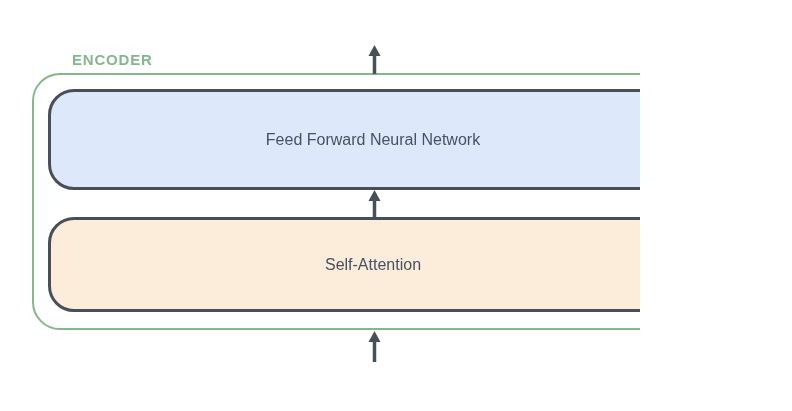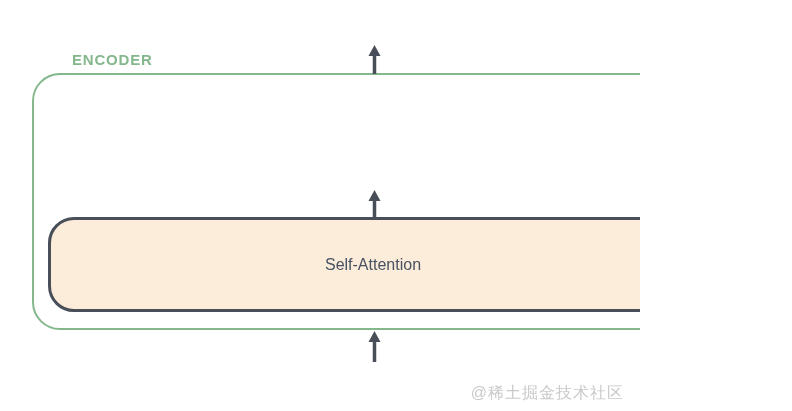--- a/index.html
+++ b/index.html
@@ -72,20 +72,23 @@
 </style>
 </head>
 <body>
 
 <div class="canvas">
 
   <div class="encoder-label">ENCODER</div>
 
   <div class="encoder-container"></div>
 
+  <div class="block block-ffn">
+    <span>Feed Forward Neural Network</span>
+  </div>
 
   <div class="block block-attention">
     <span>Self-Attention</span>
   </div>
 
   <div class="arrow arrow-top">
     <svg width="17" height="29" viewBox="0 0 17 29">
       <line x1="8.5" y1="29" x2="8.5" y2="9" stroke="#494f58" stroke-width="3.5"></line>
       <polygon points="8.5,0 2.5,11 14.5,11" fill="#494f58"></polygon>
     </svg>
@@ -105,15 +108,14 @@
     </svg>
   </div>
 
   <div class="arrow arrow-right">
     <svg width="41" height="17" viewBox="0 0 41 17">
       <line x1="0" y1="8.5" x2="32" y2="8.5" stroke="#494f58" stroke-width="3.5"></line>
       <polygon points="41,8.5 30,2.5 30,14.5" fill="#494f58"></polygon>
     </svg>
   </div>
 
-  <div class="watermark">@稀土掘金技术社区</div>
 
 </div>
 
 </body></html>

